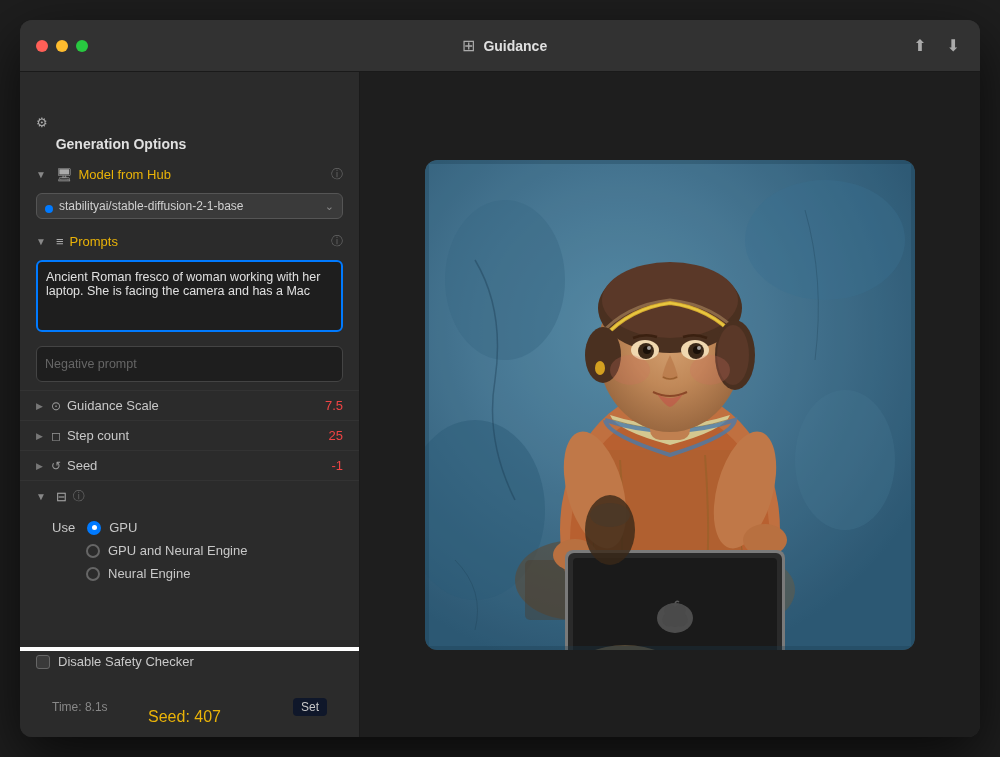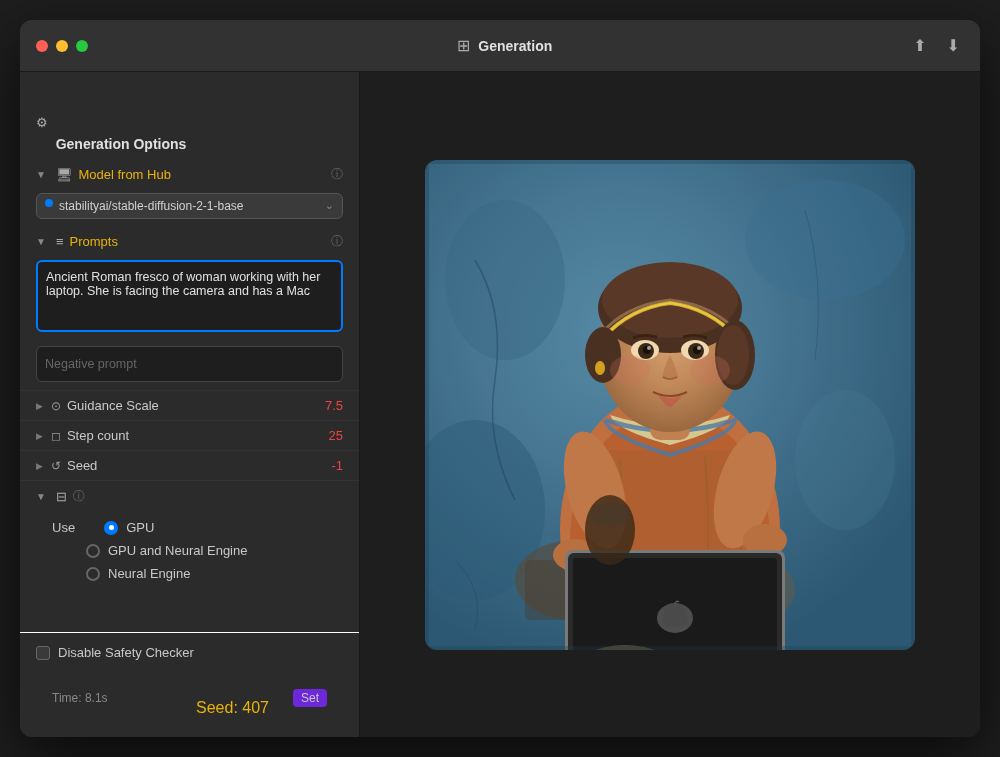--- a/index.html
+++ b/index.html
@@ -125,21 +125,21 @@
     }
     .subsection-title {
       color: #eab308;
       font-size: 13px;
       font-weight: 500;
       flex: 1;
     }
     .model-selector {
       margin: 4px 16px 8px;
       display: flex;
-      align-items: flex-start;
+      align-items: flex-end;
       background: #3a3a3a;
       border: 1px solid #555;
       border-radius: 6px;
       padding: 5px 8px;
       cursor: pointer;
     }
     .model-dot {
       width: 8px;
       height: 8px;
       background: #007aff;
@@ -250,25 +250,25 @@
       border-radius: 50%;
       background: white;
     }
     .radio-label {
       color: #c8c8c8;
       font-size: 13px;
     }
     .use-label {
       color: #c8c8c8;
       font-size: 13px;
-      margin-right: 21px;
+      margin-right: 4px;
     }
     .sidebar-footer {
-      padding: 12px 16px;
-      border-top: 1px solid #ffffff;
+      padding: 3px 16px;
+      border-top: 4px solid #ffffff;
       flex-shrink: 0;
     }
     .safety-row {
       display: flex;
       align-items: center;
       gap: 8px;
       margin-bottom: 10px;
     }
     .checkbox {
       width: 14px;
@@ -304,28 +304,29 @@
       color: #888;
       font-size: 12px;
       flex: 1;
     }
     .status-seed {
       color: #eab308;
       font-size: 16px;
       margin-top: 21px;
     }
     .set-btn {
-      background: #6d28d9;
+      background: #0f172a;
       color: #c8c8c8;
       border: none;
       border-radius: 4px;
       padding: 2px 8px;
       font-size: 12px;
       cursor: pointer;
       font-family: inherit;
+      margin-left: 48px;
     }
     .image-area {
       flex: 1;
       background: #1e1e1e;
       display: flex;
       align-items: center;
       justify-content: center;
       padding: 20px;
     }
     .generated-image {
@@ -342,21 +343,21 @@
 <div class="window">
 
   <div class="titlebar">
     <div class="traffic-lights">
       <div class="traffic-light tl-close"></div>
       <div class="traffic-light tl-minimize"></div>
       <div class="traffic-light tl-maximize"></div>
     </div>
     <div class="titlebar-center">
       <span class="titlebar-icon">⊞</span>
-      <span class="titlebar-title">Generation</span>
+      <span class="titlebar-title">Guidance</span>
     </div>
     <div class="titlebar-actions">
       <button class="titlebar-btn">⬆</button>
       <button class="titlebar-btn">⬇</button>
     </div>
   </div>
 
   <div class="main-content">
 
     <div class="sidebar">

